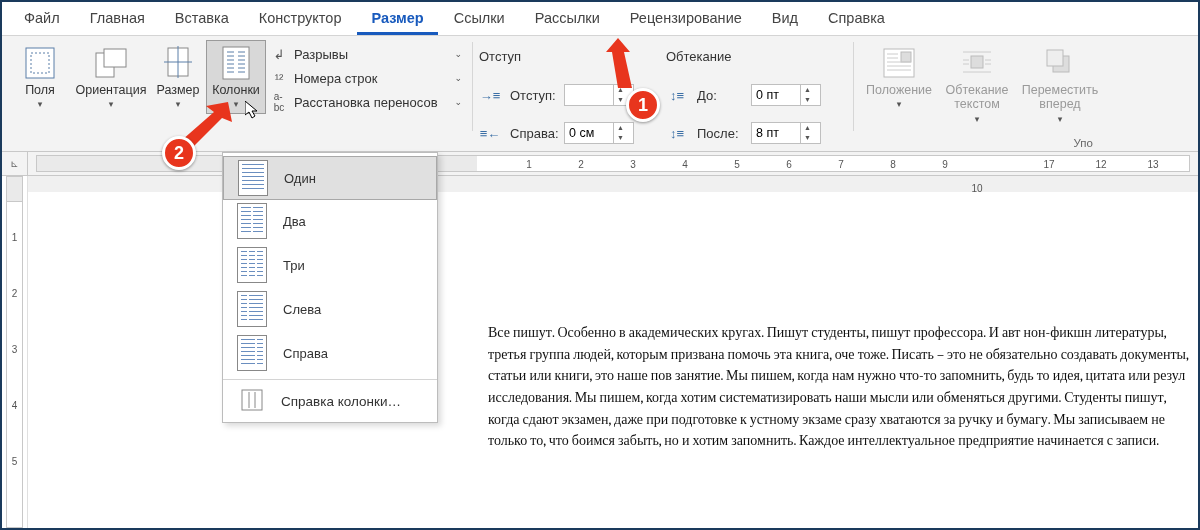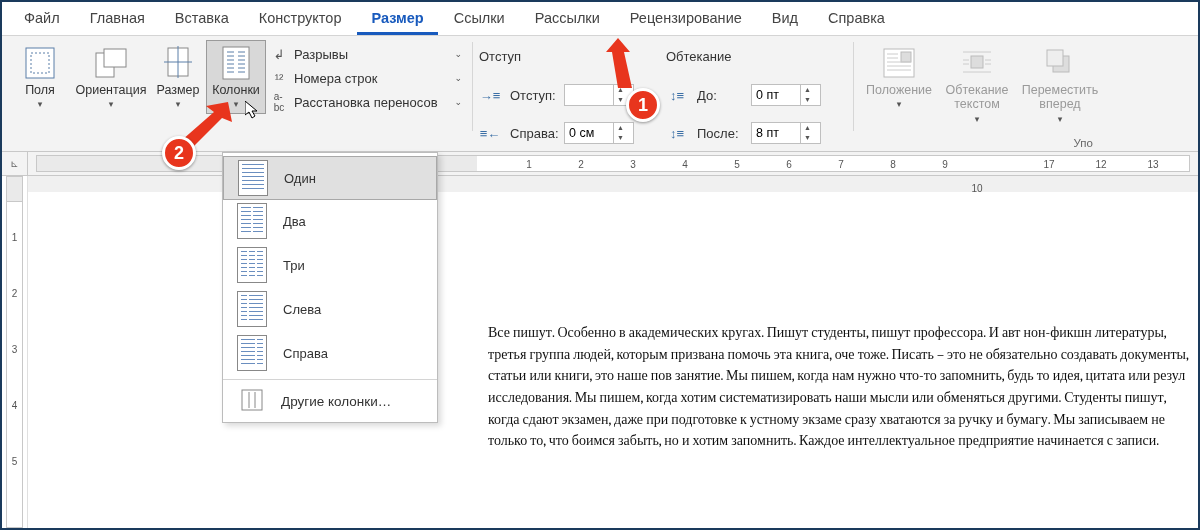--- a/index.html
+++ b/index.html
@@ -488,21 +488,21 @@
   </div>
   <div class="dd-sep"></div>
   <div class="dd-more">
     <div class="mic">
       <svg width="22" height="22">
           <rect x="1" y="1" width="20" height="20" fill="#fff" stroke="#888"></rect>
           <line x1="8" y1="3" x2="8" y2="19" stroke="#888"></line>
           <line x1="14" y1="3" x2="14" y2="19" stroke="#888"></line>
         </svg>
     </div>
-    <span>Другие колонки…</span>
+    <span>Справка колонки…</span>
   </div>
 </div>
 
 <div class="arrow" style="top:36px; left:596px;">
   <svg width="50" height="60">
       <polygon points="20,0 32,14 26,14 34,50 20,50 14,14 8,14" fill="#e8351d"></polygon>
     </svg>
 </div>
 <div class="callout" style="top:86px; left:624px;">1</div>
 

